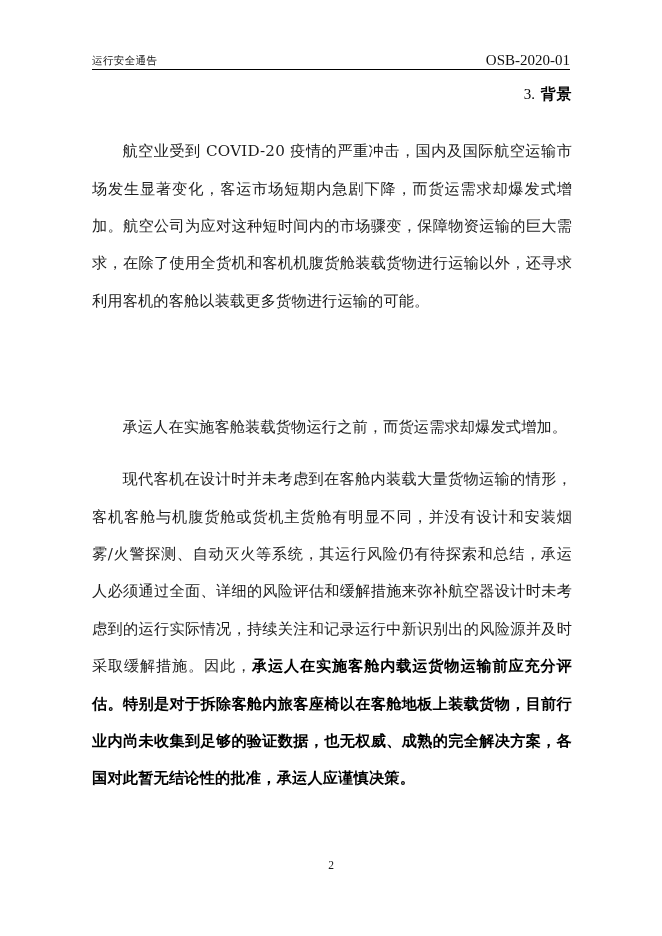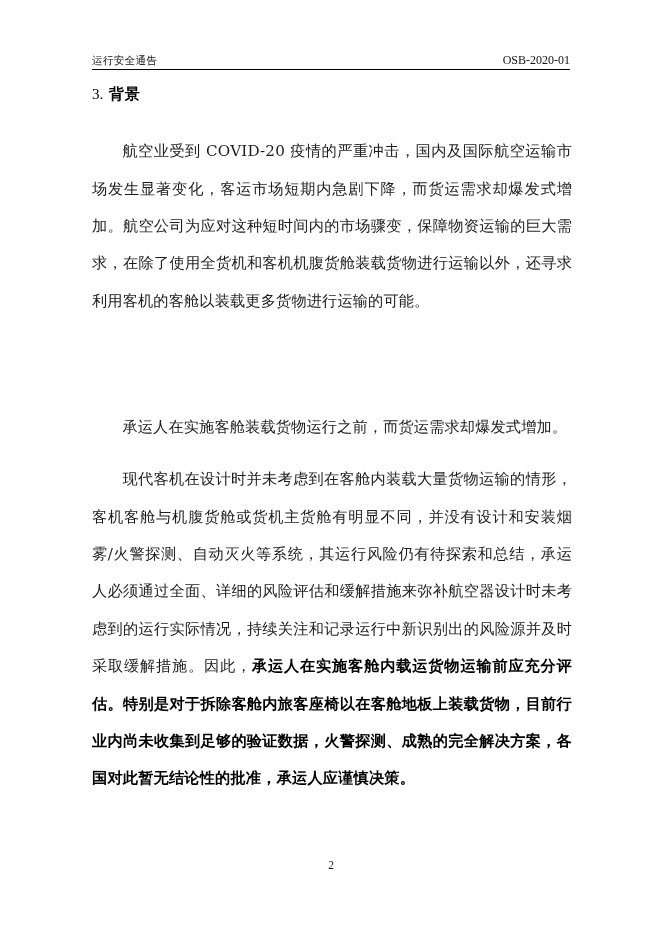--- a/index.html
+++ b/index.html
@@ -39,21 +39,21 @@
     font-family: "DejaVu Serif", "Liberation Serif", serif;
     font-size: 10.5px;
     line-height: 12px;
     letter-spacing: 0.4px;
     color: #111111;
     padding-bottom: 3px;
     white-space: nowrap;
   }
   .header-right {
     font-family: "Liberation Serif", "DejaVu Serif", serif;
-    font-size: 12px;
+    font-size: 15px;
     line-height: 12px;
     color: #111111;
     padding-bottom: 3px;
     white-space: nowrap;
   }
 
   
   .content {
     position: absolute;
     left: 92px;
@@ -62,20 +62,21 @@
   }
 
   .section-heading {
     font-family: "DejaVu Sans", "Liberation Sans", sans-serif;
     font-weight: bold;
     font-size: 15px;
     line-height: 24px;
     color: #000000;
     letter-spacing: 0.6px;
     white-space: nowrap;
+    text-align: right;
   }
   .section-heading .num {
     font-family: "Liberation Serif", "DejaVu Serif", serif;
     font-weight: normal;
     font-size: 15px;
     letter-spacing: 0;
   }
 
   .para {
     font-family: "DejaVu Serif", "Liberation Serif", serif;
@@ -136,19 +137,19 @@
     </p>
 
     <div class="gap-body-h4"></div>
 
     <div class="gap-h4-body"></div>
 
     <p class="para indent">
       <span>承运人在实施客舱装载货物运行之前，而货运需求却爆发式增加。</span>
     </p>
 
-    <p class="para indent"><span>现代客机在设计时并未考虑到在客舱内装载大量货物运输的情形，客机客舱与机腹货舱或货机主货舱有明显不同，并没有设计和安装烟雾/火警探测、自动灭火等系统，其运行风险仍有待探索和总结，承运人必须通过全面、详细的风险评估和缓解措施来弥补航空器设计时未考虑到的运行实际情况，持续关注和记录运行中新识别出的风险源并及时采取缓解措施。因此，</span><span class="bold">承运人在实施客舱内载运货物运输前应充分评估。特别是对于拆除客舱内旅客座椅以在客舱地板上装载货物，目前行业内尚未收集到足够的验证数据，火警探测、成熟的完全解决方案，各国对此暂无结论性的批准，承运人应谨慎决策。</span></p>
+    <p class="para indent"><span>现代客机在设计时并未考虑到在客舱内装载大量货物运输的情形，客机客舱与机腹货舱或货机主货舱有明显不同，并没有设计和安装烟雾/火警探测、自动灭火等系统，其运行风险仍有待探索和总结，承运人必须通过全面、详细的风险评估和缓解措施来弥补航空器设计时未考虑到的运行实际情况，持续关注和记录运行中新识别出的风险源并及时采取缓解措施。因此，</span><span class="bold">承运人在实施客舱内载运货物运输前应充分评估。特别是对于拆除客舱内旅客座椅以在客舱地板上装载货物，目前行业内尚未收集到足够的验证数据，也无权威、成熟的完全解决方案，各国对此暂无结论性的批准，承运人应谨慎决策。</span></p>
 
   </div>
 
   <div class="page-number">2</div>
 
 </div>
 
 </body></html>

